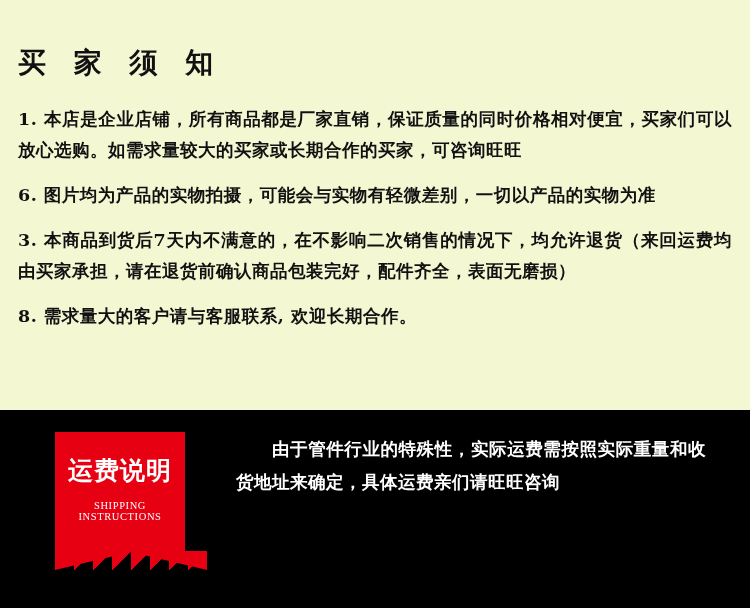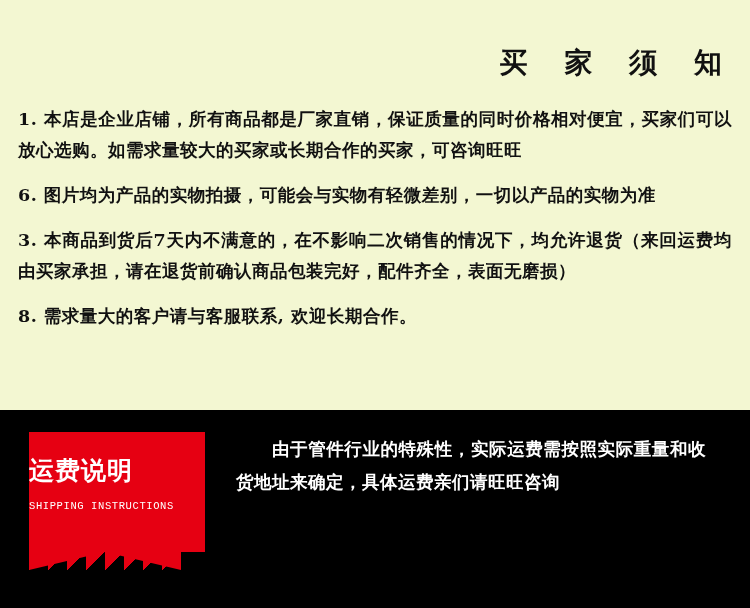--- a/index.html
+++ b/index.html
@@ -19,27 +19,27 @@
     height: 608px;
     background: #f3f7d2;
     box-sizing: border-box;
   }
   .notice-section {
     padding: 30px 18px 0 18px;
     box-sizing: border-box;
     height: 410px;
   }
   .notice-title {
-    text-align: right;
+    text-align: left;
     font-size: 28px;
     font-weight: bold;
     letter-spacing: 10px;
     color: #111;
     margin: 14px 0 22px 0;
-    font-family: Liberation Mono, monospace;
+    font-family: Liberation Sans, sans-serif;
   }
   .notice-list {
     margin: 0;
     padding: 0;
     list-style: none;
   }
   .notice-item {
     font-size: 17.5px;
     line-height: 31px;
     color: #111;
@@ -57,25 +57,26 @@
     position: absolute;
     left: 0;
     bottom: 0;
     width: 750px;
     height: 198px;
     background: #000;
     overflow: hidden;
   }
   .ribbon {
     position: absolute;
-    left: 29px;
+    left: 55px;
     top: 22px;
-    width: 176px;
+    width: 130px;
     height: 120px;
     background: #e60012;
+    text-align: center;
     box-sizing: border-box;
     padding-top: 24px;
   }
   .ribbon:after {
     content: "";
     position: absolute;
     left: 0;
     bottom: -18px;
     width: 0;
     height: 0;
@@ -98,21 +99,21 @@
     color: #ffffff;
     letter-spacing: 1px;
     font-family: "DejaVu Serif", "Liberation Serif", serif;
     line-height: 30px;
   }
   .ribbon-en {
     margin-top: 14px;
     font-size: 10.5px;
     color: #ffffff;
     letter-spacing: 0.6px;
-    font-family: Liberation Mono, monospace;
+    font-family: Liberation Serif, serif;
   }
   .shipping-text {
     position: absolute;
     left: 236px;
     top: 23px;
     width: 470px;
     font-size: 17.5px;
     line-height: 33px;
     color: #ffffff;
     font-weight: bold;

